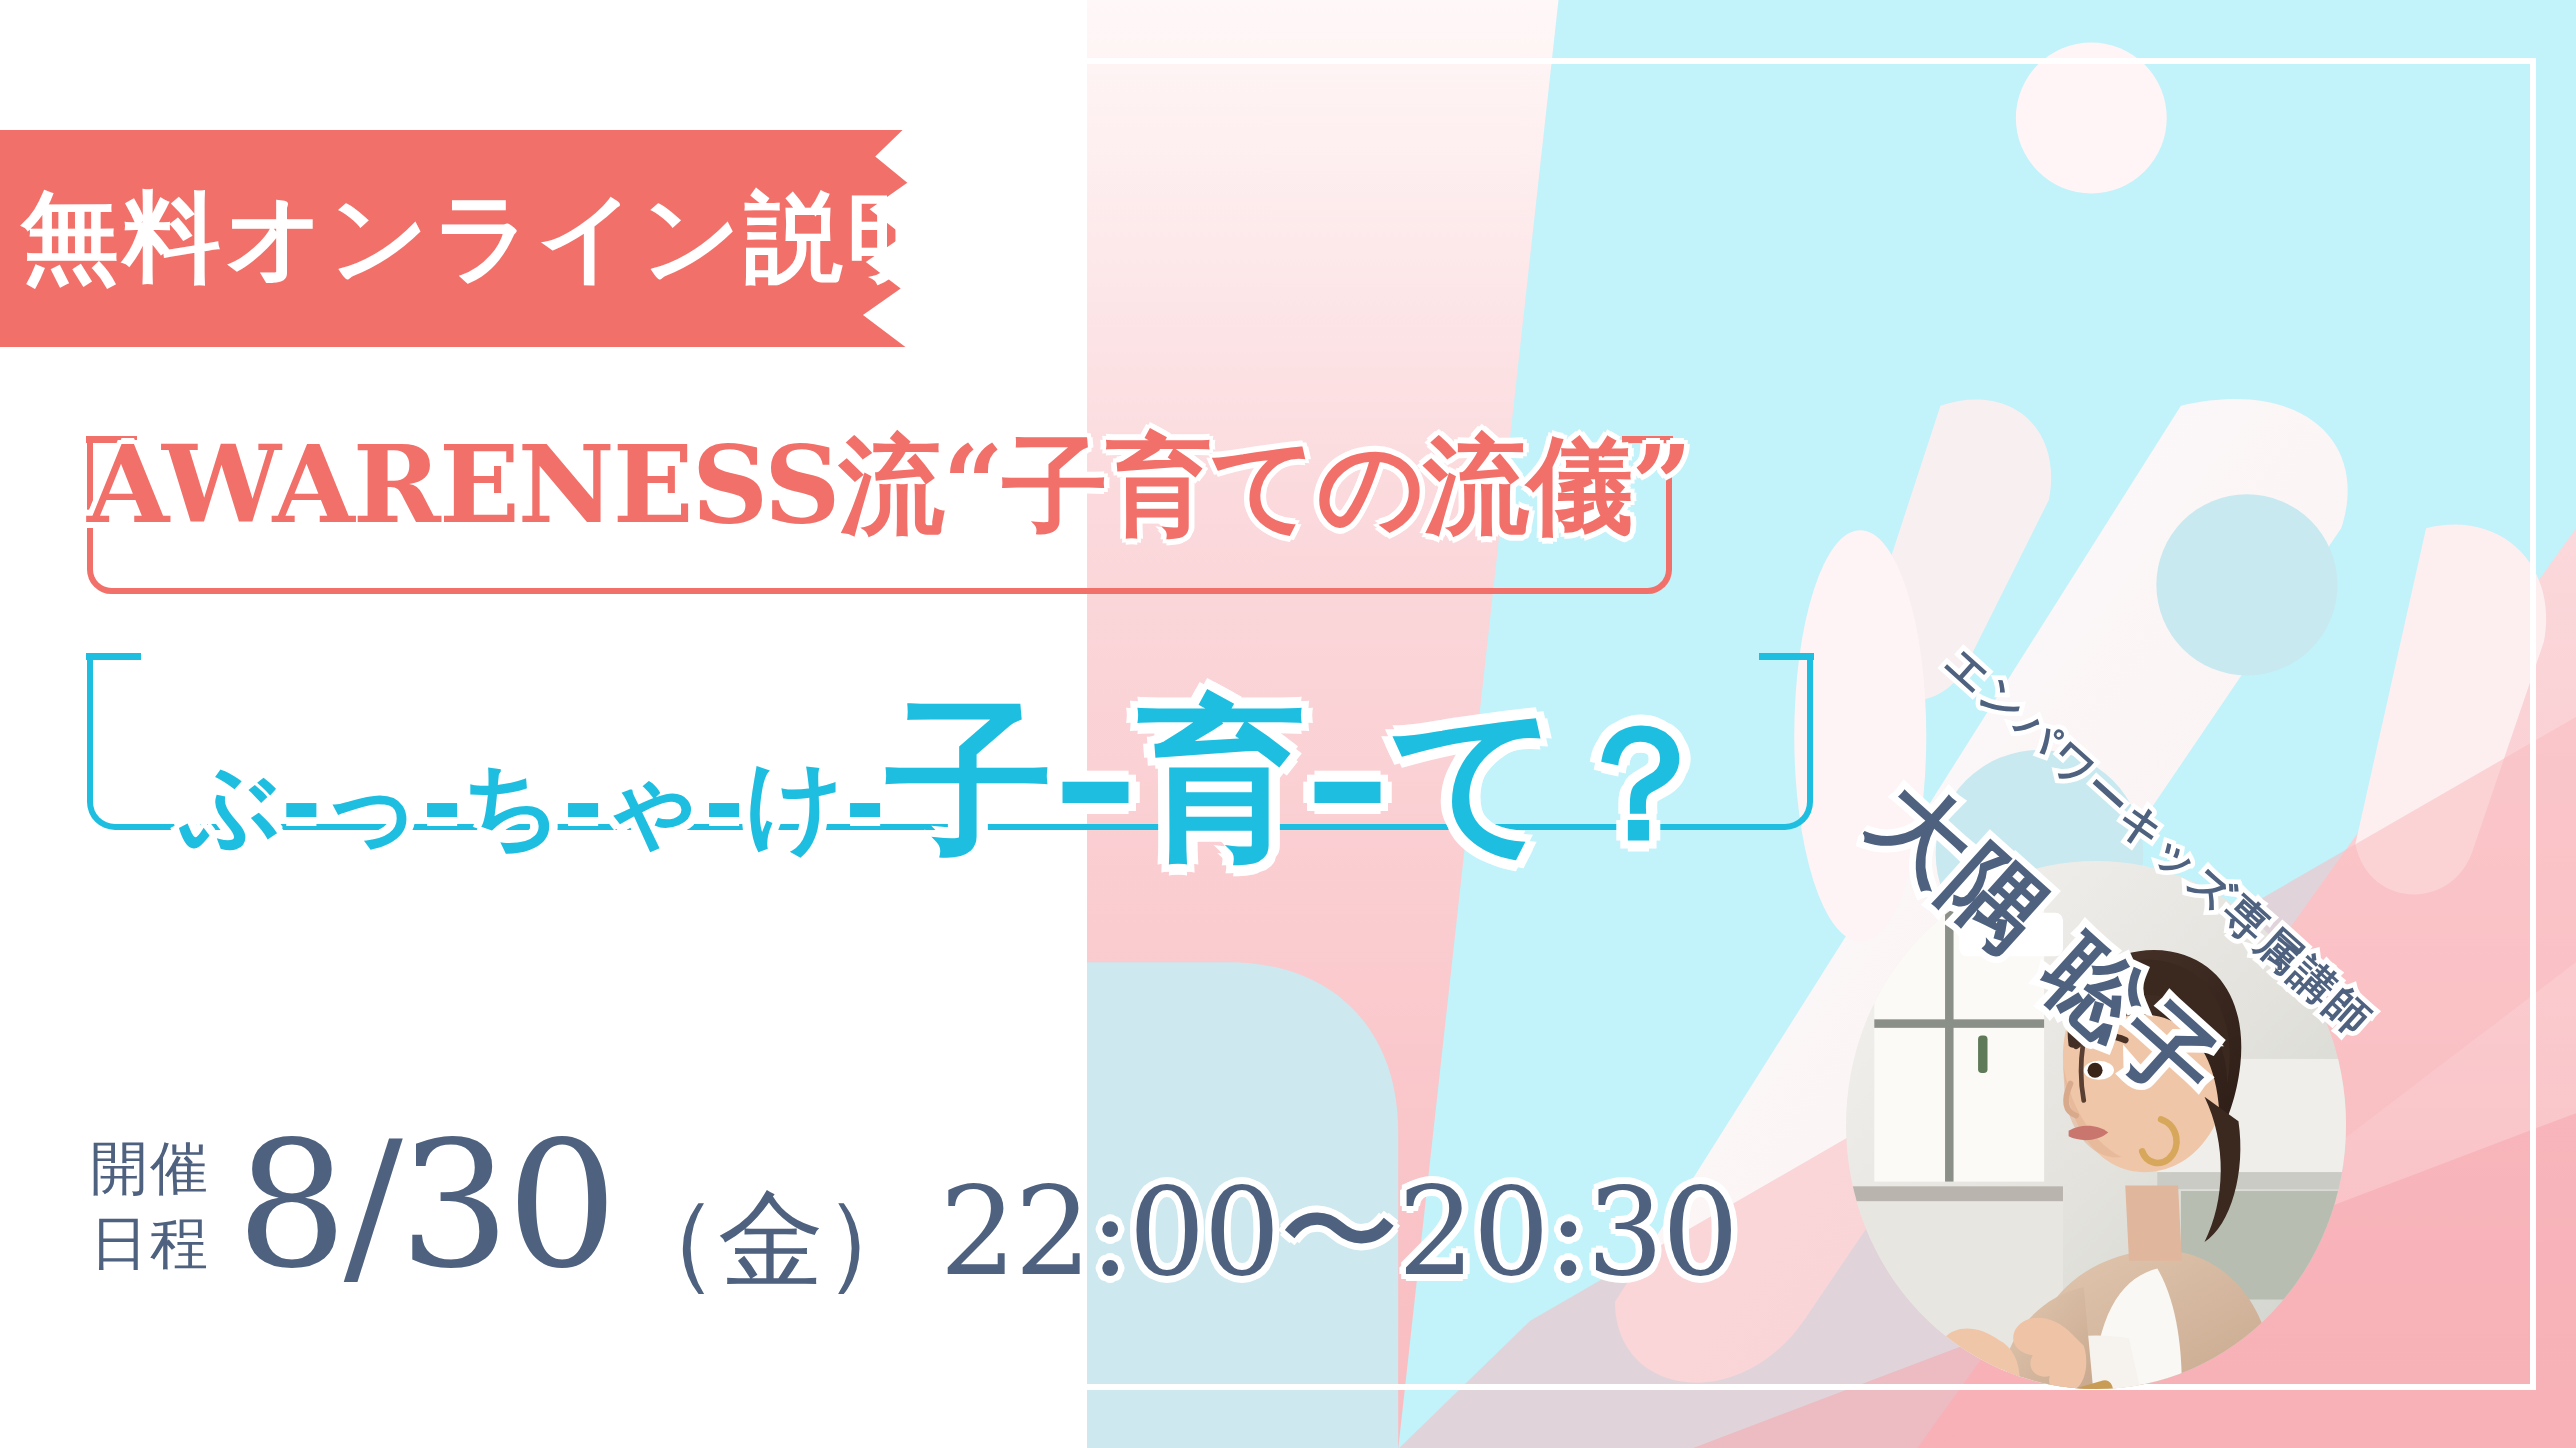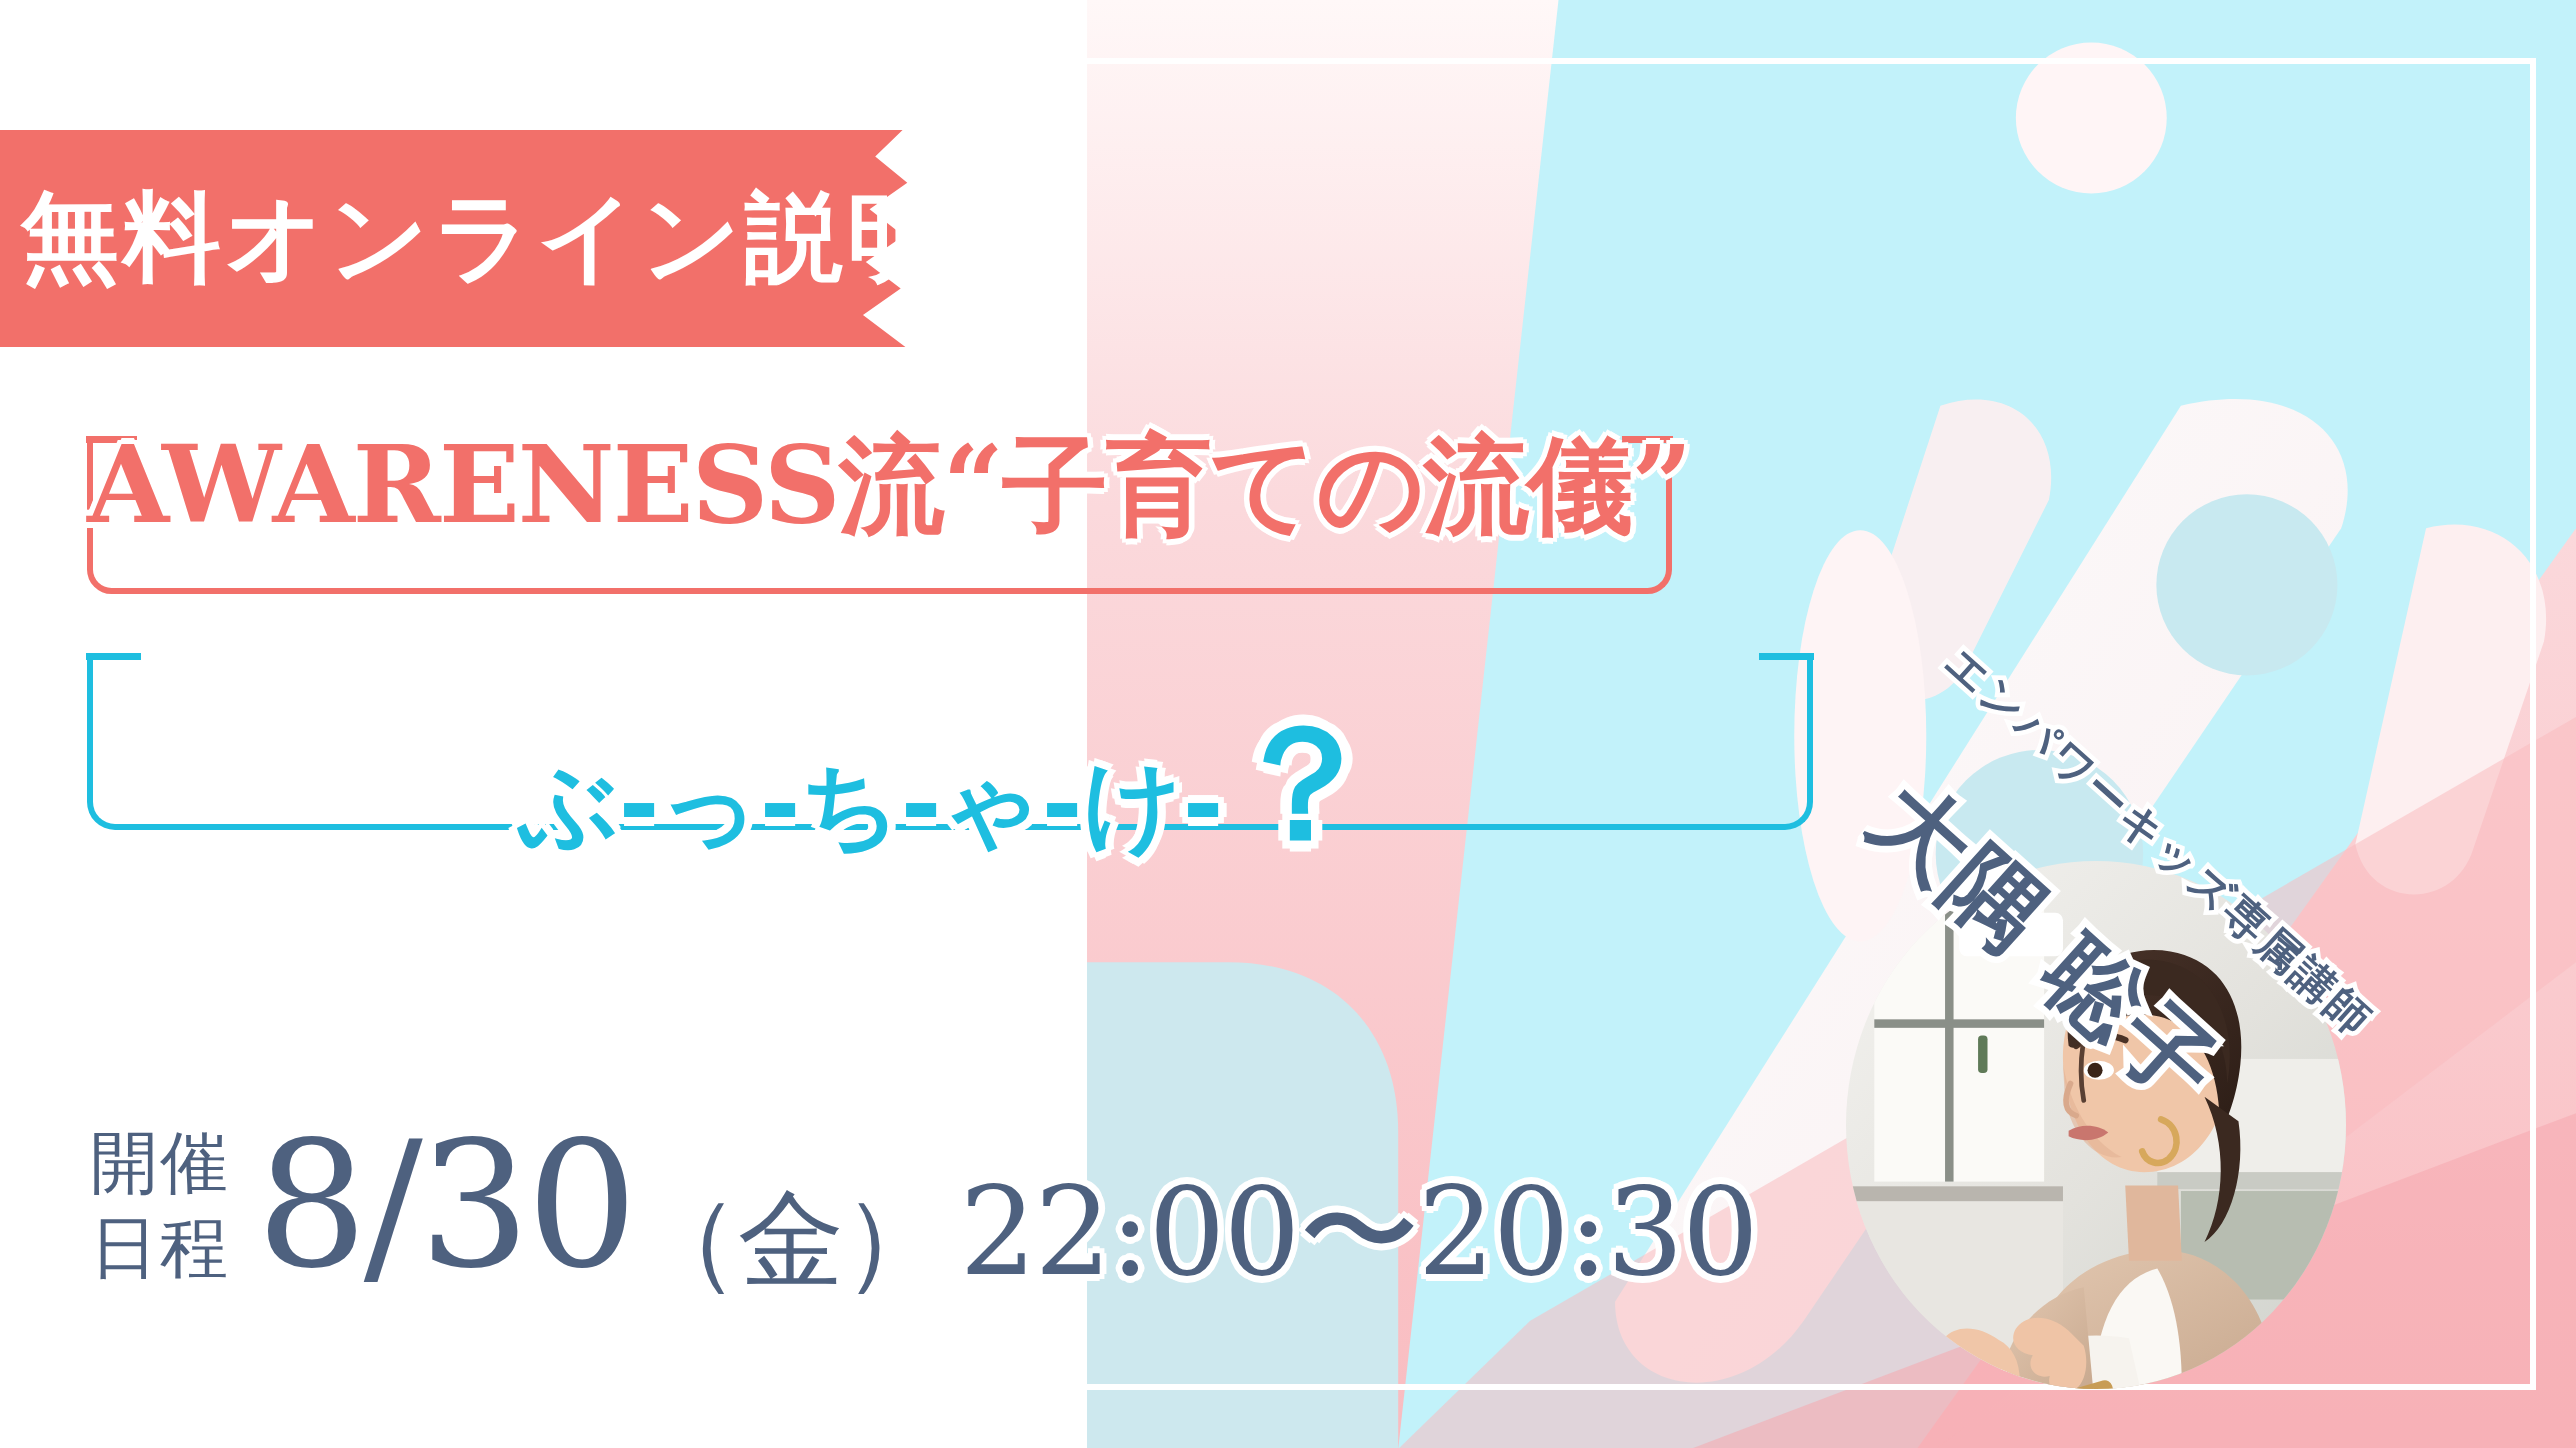--- a/index.html
+++ b/index.html
@@ -168,21 +168,21 @@
     align-items:center;
     gap:26.4px;
     z-index:30;
   }
   .date-label {
     display:flex; flex-direction:column;
     gap:17px;
     color:#4E617F;
     font-family:"DejaVu Sans", sans-serif;
     font-weight:500;
-    font-size:68px;
+    font-size:58px;
     line-height:1;
     letter-spacing:1.9px;
   }
   .date-main {
     display:flex;
     align-items:flex-end;
     color:#4E617F;
     font-family:"DejaVu Serif", serif;
     font-weight:400;
     white-space:nowrap;
@@ -313,20 +313,21 @@
 
   <div class="headline1-wrap">
     <div class="bracket"></div>
     <div class="headline1">AWARENESS流“子育ての流儀”</div>
   </div>
 
   <div class="headline2-wrap">
     <div class="bracket2"></div>
     <div class="headline2">
       <span class="h2-small">ぶ-っ-ち-ゃ-け-</span>
+      <span class="h2-big">子–育–て</span>
       <span class="h2-q">？</span>
     </div>
   </div>
 
   <div class="date-block">
     <div class="date-label">
       <span>開催</span>
       <span>日程</span>
     </div>
     <div class="date-main">

